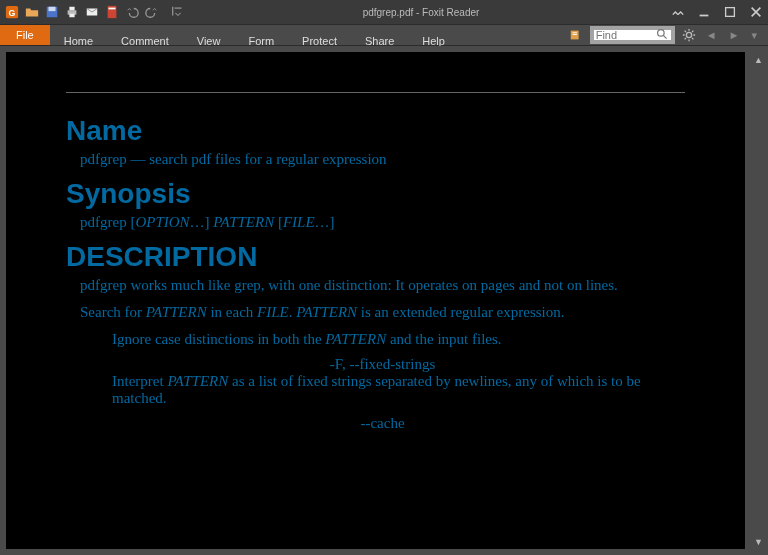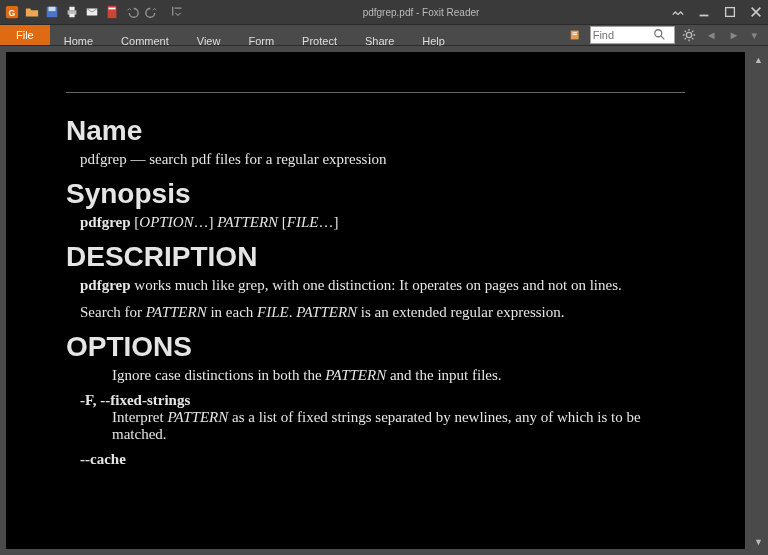--- a/index.html
+++ b/index.html
@@ -48,21 +48,21 @@
   }
   .menuright {
     margin-left: auto;
     display: flex; align-items: center; gap: 6px;
     padding-right: 8px;
   }
   .search {
     display: flex; align-items: center;
     background: #fff;
     height: 18px; width: 85px;
-    border: 1px solid #a3a3a3;
+    border: 4px solid #a3a3a3;
     padding: 0 2px;
   }
   .search input {
     border: none; outline: none;
     font-size: 11px; width: 60px;
     color: #888;
     background: transparent;
   }
   .search .mag { width: 14px; height: 14px; }
   .navarrow { color: #888; font-size: 11px; padding: 0 3px; }
@@ -70,21 +70,21 @@
   .docwrap {
     position: absolute;
     top: 46px; left: 0; right: 0; bottom: 0;
     background: #4a4a4a;
     display: flex;
   }
   .page {
     margin: 6px;
     flex: 1;
     background: #000;
-    color: #e5e5e5;
+    color: #0369a1;
     padding: 40px 60px 10px 60px;
     font-family: "Times New Roman", serif;
     font-size: 15px;
     overflow: hidden;
     position: relative;
   }
   .page hr.top {
     border: none; border-top: 1px solid #666;
     margin-bottom: 22px;
   }
@@ -104,21 +104,21 @@
     margin: 6px 2px 6px 0;
   }
   .scrollbar .arrow {
     position: absolute; left: 0; right: 0; height: 15px;
     display: flex; align-items: center; justify-content: center;
     color: #bbb; font-size: 9px;
   }
   .scrollbar .up { top: 0; }
   .scrollbar .down { bottom: 0; }
   .italic { font-style: italic; }
-  .bold { font-weight: bold; }
+  .bold { font-weight: normal; text-align: center; }
 </style>
 </head>
 <body>
 
 <div class="titlebar">
   <div class="qat">
     <span class="ico">
       <svg viewBox="0 0 16 16">
           <rect x="1" y="1" width="14" height="14" rx="2" fill="#e06a12"></rect>
           <text x="8" y="12" font-size="10" font-family="Arial" font-weight="bold" fill="#fff" text-anchor="middle">G</text>
@@ -254,21 +254,20 @@
     </p>
 
     <h1>DESCRIPTION</h1>
     <p class="ind">
       <span class="bold">pdfgrep</span><span> works much like grep, with one distinction: It operates on pages and not on lines.</span>
     </p>
     <p class="ind">
       <span>Search for </span><span class="italic">PATTERN</span><span> in each </span><span class="italic">FILE</span><span>. </span><span class="italic">PATTERN</span><span> is an extended regular expression.</span>
     </p>
 
-    <h1>OPTIONS</h1>
 
     <p class="optdesc">
       <span>Ignore case distinctions in both the </span><span class="italic">PATTERN</span><span> and the input files.</span>
     </p>
 
     <p class="opt bold">-F, --fixed-strings</p>
     <p class="optdesc">
       <span>Interpret </span><span class="italic">PATTERN</span><span> as a list of fixed strings separated by newlines, any of which is to be matched.</span>
     </p>
 

